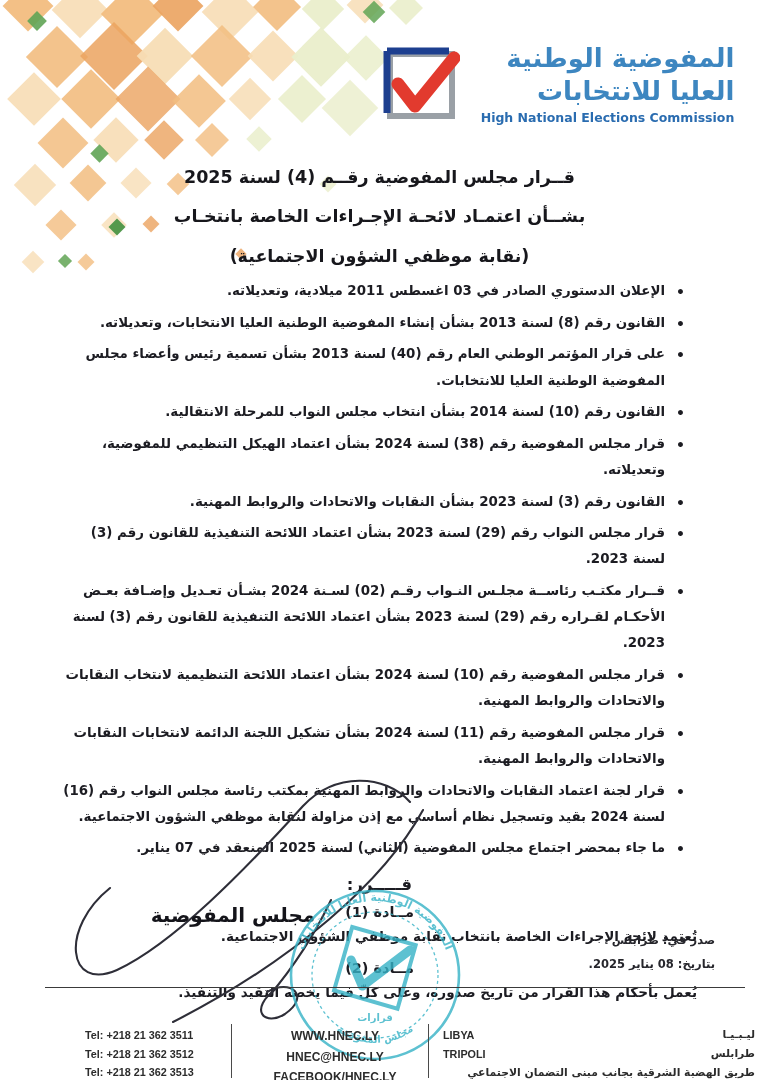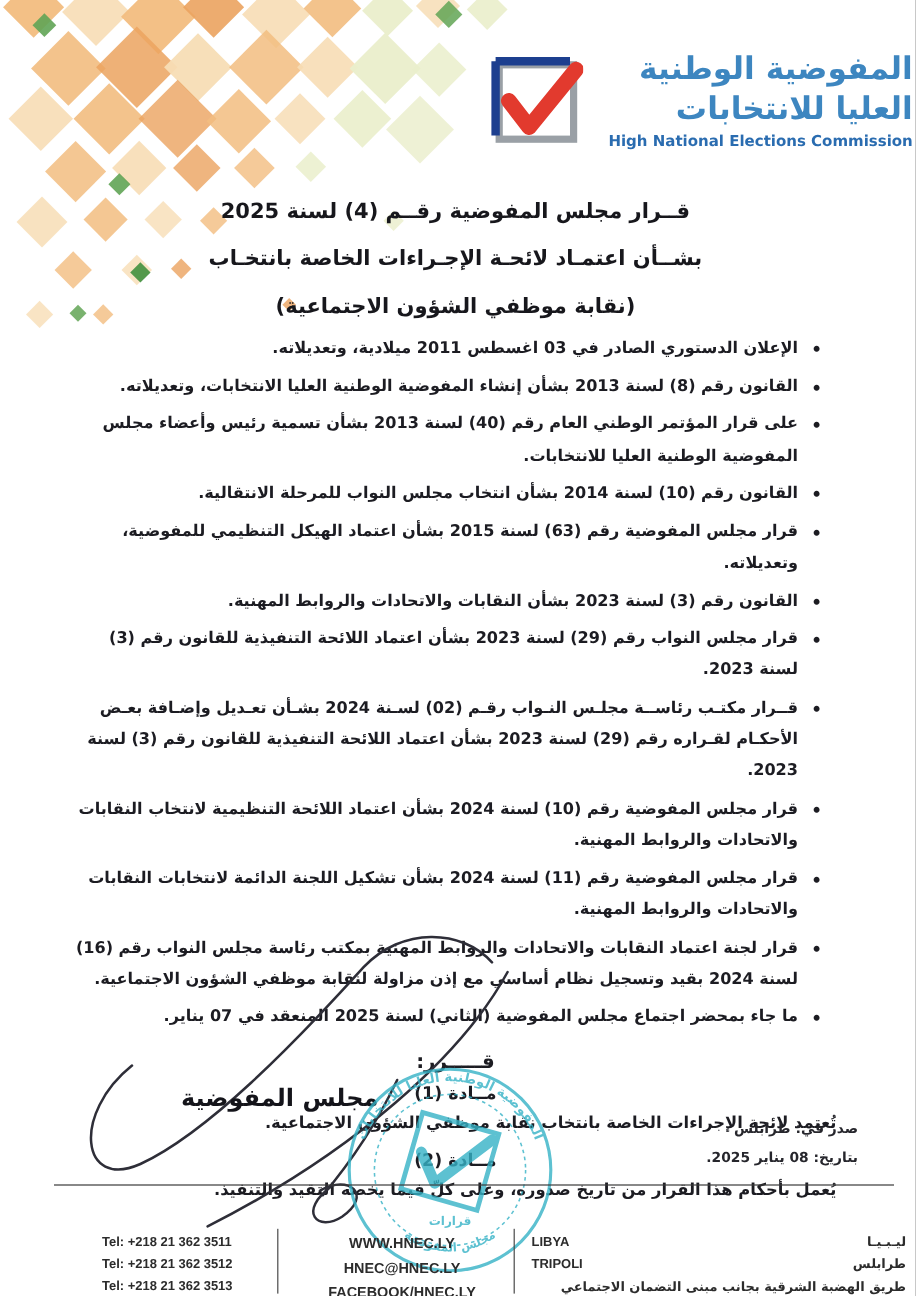--- a/index.html
+++ b/index.html
@@ -7,21 +7,21 @@
     position:relative;width:763px;height:1080px;margin:0 auto;
     background:#ffffff;overflow:hidden;
     font-family:"DejaVu Sans","Liberation Sans",sans-serif;
     color:#1c1c22;
   }
   
   .deco{position:absolute;left:0;top:0;width:460px;height:300px;pointer-events:none;}
   .diamond{position:absolute;transform:rotate(45deg);}
   
   .logo{position:absolute;top:42px;right:55px;width:300px;direction:rtl;}
-  .logo-row{display:flex;flex-direction:row-reverse;align-items:flex-start;justify-content:flex-start;gap:21px;}
+  .logo-row{display:flex;flex-direction:row-reverse;align-items:flex-start;justify-content:center;gap:21px;}
   .logo-box{width:78px;height:78px;flex:0 0 auto;position:relative;margin-top:4px;}
   .logo-text{text-align:right;}
   .logo-ar{font-weight:bold;font-size:26px;line-height:1.25;color:#3d86c0;letter-spacing:0;}
   .logo-en{font-weight:bold;font-size:12.5px;color:#2a6cb0;margin-top:3px;direction:ltr;text-align:right;white-space:nowrap;}
   
   .doc{position:absolute;top:158px;right:62px;left:58px;direction:rtl;}
   .title{ text-align:center;font-weight:bold;font-size:17.5px;line-height:2.25;color:#17171c;}
   .preamble-heading{text-align:right;font-weight:bold;font-size:14px;margin:16px 8px 4px 0;}
   ul.preamble{list-style:none;margin:2px 0 0 0;padding:0 36px 0 0;}
   ul.preamble li{
@@ -134,21 +134,21 @@
       <div>بشــأن اعتمـاد لائحـة الإجـراءات الخاصة بانتخـاب</div>
       <div>(نقابة موظفي الشؤون الاجتماعية)</div>
     </div>
 
 
     <ul class="preamble">
       <li>الإعلان الدستوري الصادر في 03 اغسطس 2011 ميلادية، وتعديلاته.</li>
       <li>القانون رقم (8) لسنة 2013 بشأن إنشاء المفوضية الوطنية العليا الانتخابات، وتعديلاته.</li>
       <li>على قرار المؤتمر الوطني العام رقم (40) لسنة 2013 بشأن تسمية رئيس وأعضاء مجلس المفوضية الوطنية العليا للانتخابات.</li>
       <li>القانون رقم (10) لسنة 2014 بشأن انتخاب مجلس النواب للمرحلة الانتقالية.</li>
-      <li>قرار مجلس المفوضية رقم (63) لسنة 2015 بشأن اعتماد الهيكل التنظيمي للمفوضية، وتعديلاته.</li>
+      <li>قرار مجلس المفوضية رقم (38) لسنة 2024 بشأن اعتماد الهيكل التنظيمي للمفوضية، وتعديلاته.</li>
       <li>القانون رقم (3) لسنة 2023 بشأن النقابات والاتحادات والروابط المهنية.</li>
       <li>قرار مجلس النواب رقم (29) لسنة 2023 بشأن اعتماد اللائحة التنفيذية للقانون رقم (3) لسنة 2023.</li>
       <li>قــرار مكتـب رئاســة مجلـس النـواب رقـم (02) لسـنة 2024 بشـأن تعـديل وإضـافة بعـض الأحكـام لقـراره رقم (29) لسنة 2023 بشأن اعتماد اللائحة التنفيذية للقانون رقم (3) لسنة 2023.</li>
       <li>قرار مجلس المفوضية رقم (10) لسنة 2024 بشأن اعتماد اللائحة التنظيمية لانتخاب النقابات والاتحادات والروابط المهنية.</li>
       <li>قرار مجلس المفوضية رقم (11) لسنة 2024 بشأن تشكيل اللجنة الدائمة لانتخابات النقابات والاتحادات والروابط المهنية.</li>
       <li>قرار لجنة اعتماد النقابات والاتحادات والروابط المهنية بمكتب رئاسة مجلس النواب رقم (16) لسنة 2024 بقيد وتسجيل نظام أساسي مع إذن مزاولة لنقابة موظفي الشؤون الاجتماعية.</li>
       <li>ما جاء بمحضر اجتماع مجلس المفوضية (الثاني) لسنة 2025 المنعقد في 07 يناير.</li>
     </ul>
 
     <div class="qarar">قـــــرر:</div>

